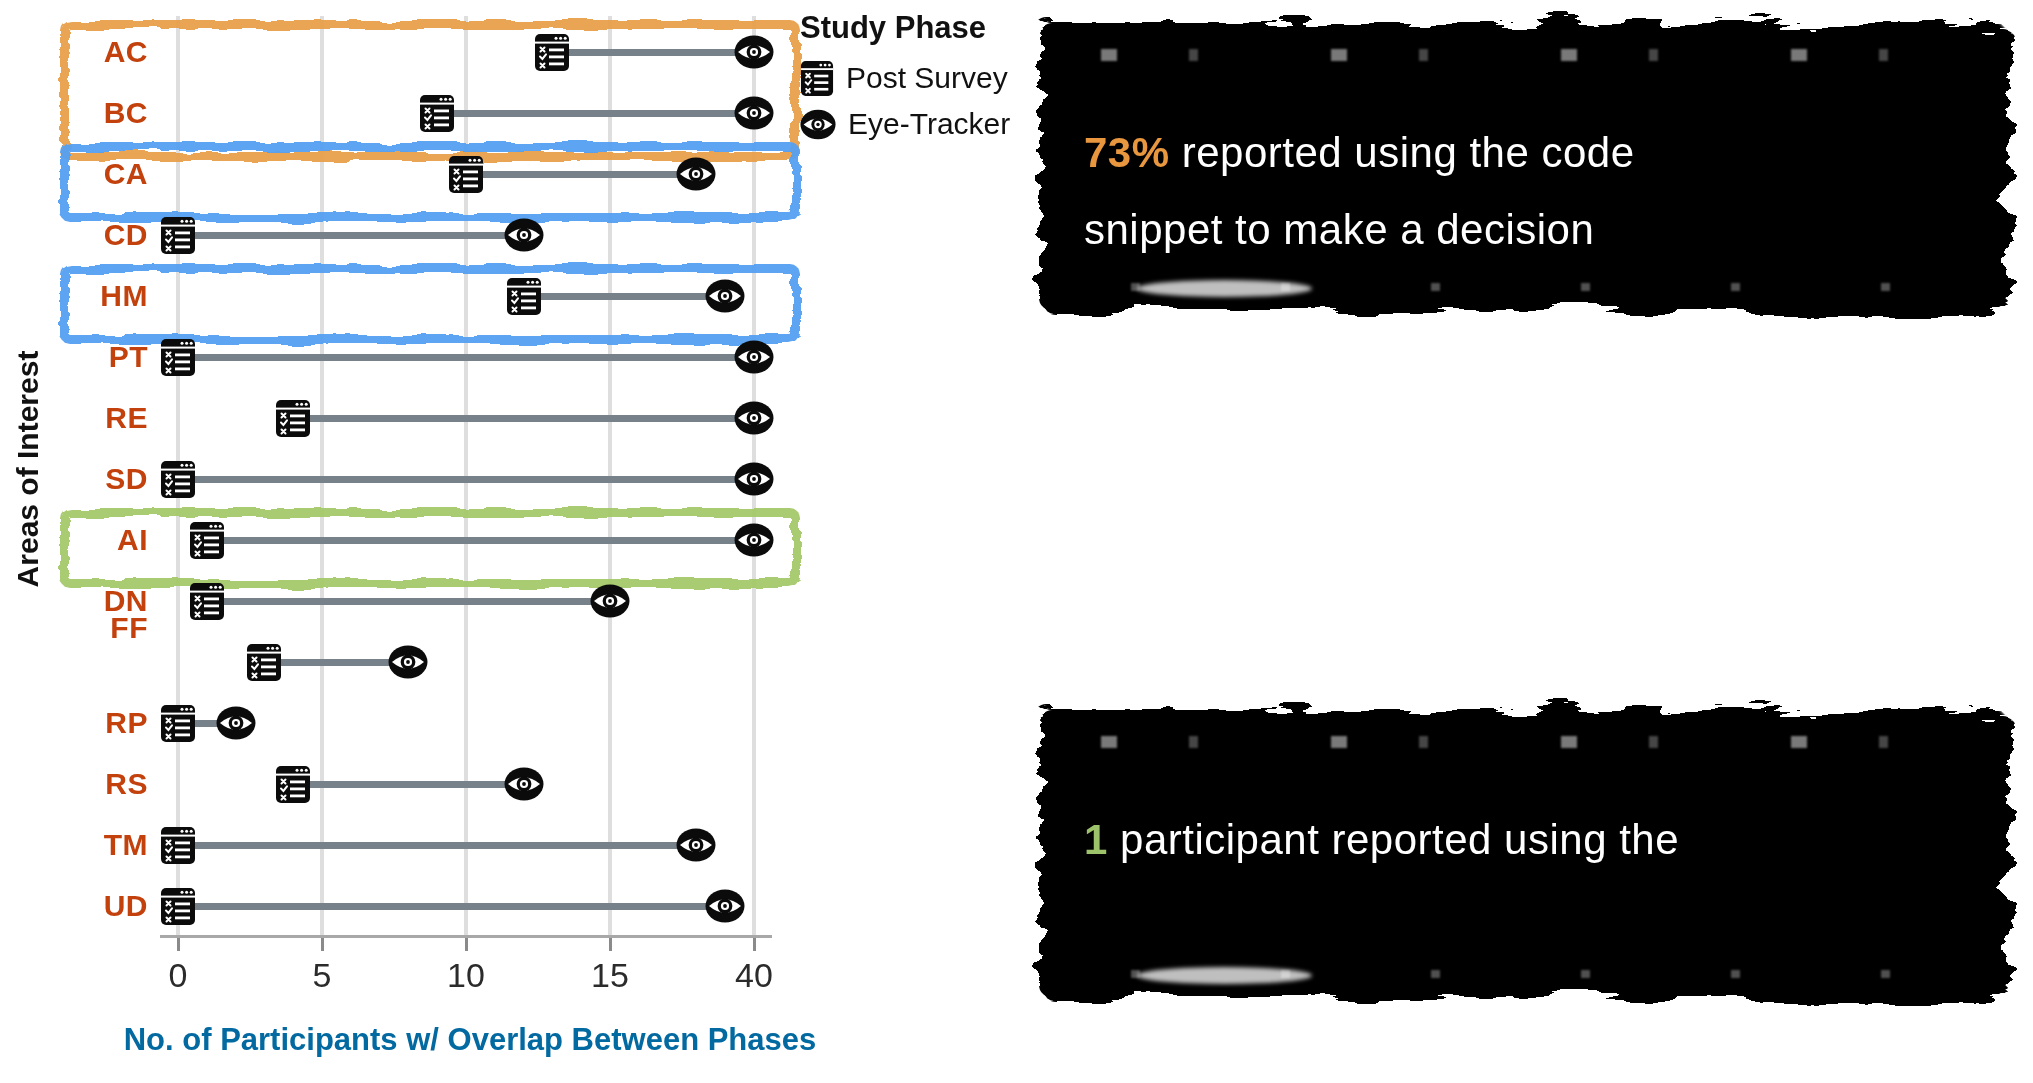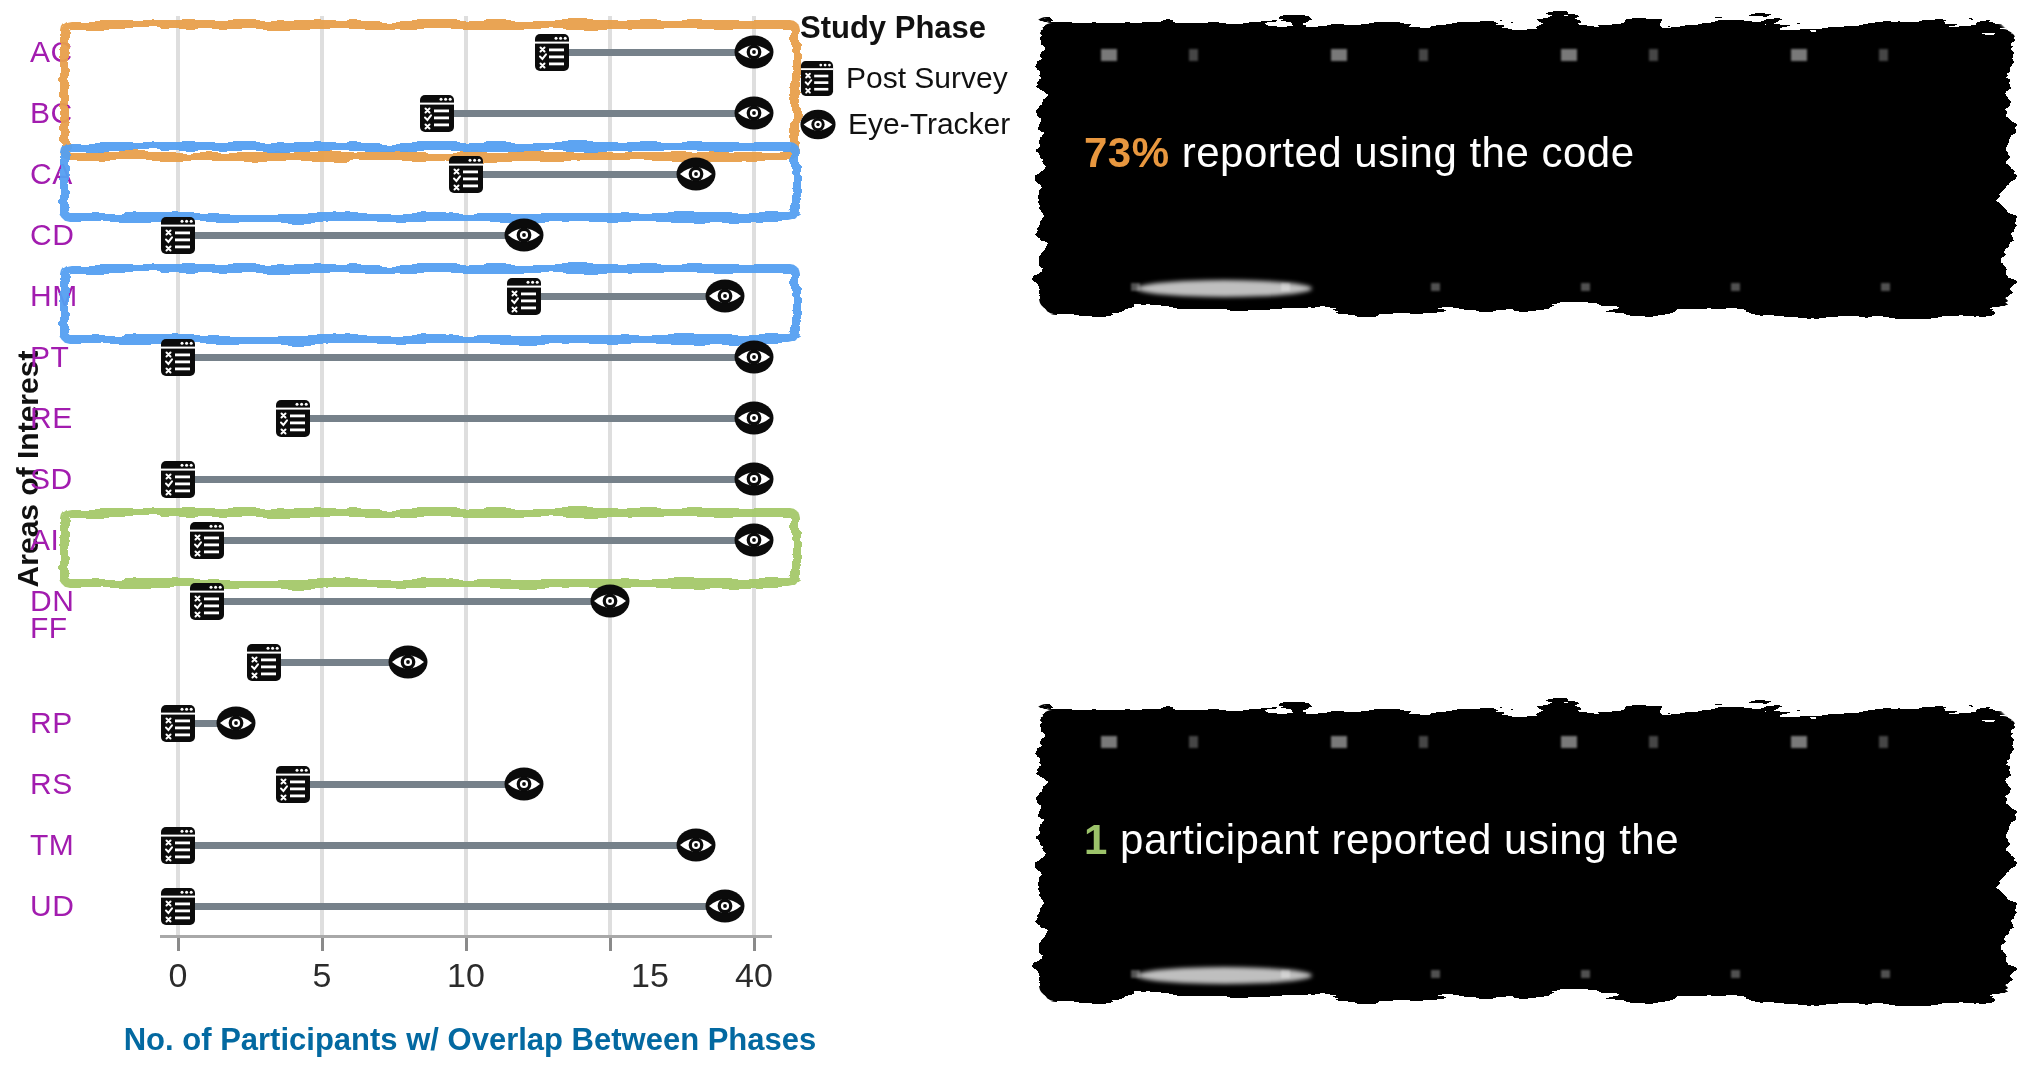--- a/index.html
+++ b/index.html
@@ -6,21 +6,21 @@
   body{font-family:"Liberation Sans", sans-serif; width:2033px; height:1083px; overflow:hidden; position:relative;}
   .canvas{position:absolute; inset:0; width:2033px; height:1083px; background:#fff;}
 
   
   .chart{position:absolute; left:0; top:0; width:1035px; height:1083px;}
   .plot{position:absolute; left:0; top:0; width:1035px; height:1083px;}
   .gridline{position:absolute; background:#DEDEDE; width:4px; z-index:0;}
   .axis-line{position:absolute; background:#A8A8A8; height:3px; z-index:0;}
   .tick{position:absolute; background:#8a8a8a; width:3px; height:13px;}
   .tick-label{position:absolute; font-size:34px; color:#2b2b2b; transform:translateX(-50%); white-space:nowrap;}
-  .row-label{position:absolute; font-size:30px; color:#a21caf; width:118px; text-align:left; transform:translateY(-50%); letter-spacing:.5px;}
+  .row-label{position:absolute; font-size:30px; color:#c2410c; width:118px; text-align:right; transform:translateY(-50%); letter-spacing:.5px;font-weight:bold;}
   .conn{position:absolute; background:#76818A; height:7px; border-radius:3px; z-index:2;}
   .marker{position:absolute; z-index:3; transform:translate(-50%,-50%); line-height:0;}
   .hbox{position:absolute; border:9px solid; border-radius:10px; z-index:1; filter:url(#crayon); opacity:.95;}
   .xlabel{position:absolute; left:60px; top:1022px; width:820px; text-align:center; font-size:31px; font-weight:bold; color:#0369a1;}
   .ylabel{position:absolute; left:-172px; top:452px; width:400px; text-align:center; transform:rotate(-90deg); font-size:30px; font-weight:bold; color:#111;}
 
   .legend{position:absolute; left:800px; top:10px; z-index:4;}
   .legend-title{font-size:31px; font-weight:bold; color:#111; margin-bottom:12px;}
   .legend-item{display:flex; align-items:center; gap:12px; margin-bottom:9px;}
   .legend-item .licon{display:inline-block; line-height:0;}
@@ -428,21 +428,21 @@
   <circle cx="20" cy="17" r="1.9" fill="#0B0B0B"></circle>
 </svg></div>
         <div class="axis-line" style="left: 160px; width: 612px; top: 935px;"></div>
         <div class="tick" style="left: 176.5px; top: 938px;"></div>
         <div class="tick-label" style="left: 178px; top: 956px;">0</div>
         <div class="tick" style="left: 320.5px; top: 938px;"></div>
         <div class="tick-label" style="left: 322px; top: 956px;">5</div>
         <div class="tick" style="left: 464.5px; top: 938px;"></div>
         <div class="tick-label" style="left: 466px; top: 956px;">10</div>
         <div class="tick" style="left: 608.5px; top: 938px;"></div>
-        <div class="tick-label" style="left: 610px; top: 956px; margin-left: 40px;">15</div>
+        <div class="tick-label" style="left: 610px; top: 956px;">15</div>
         <div class="tick" style="left: 752.5px; top: 938px;"></div>
         <div class="tick-label" style="left: 754px; top: 956px;">40</div>
       </div>
     <div class="xlabel">No. of Participants w/ Overlap Between Phases</div>
 
     <div class="legend">
       <div class="legend-title">Study Phase</div>
       <div class="legend-item">
         <span class="licon" id="licon-0"><svg width="34" height="40" viewBox="0 0 36 42" xmlns="http://www.w3.org/2000/svg">
   <rect x="1" y="3" width="34" height="37" rx="5" fill="#0B0B0B"></rect>
@@ -475,20 +475,21 @@
   </div>
 
   <div class="banner" style="top:5px">
     <div class="ink"></div>
     <div class="speckle"></div>
     <div class="speckle2"></div>
     <div class="smudge"></div>
     <div class="btext">
       <span class="hl" style="color: rgb(232, 151, 63);">73%</span>
       <span>reported using the code</span><br>
+      <span>snippet to make a decision</span>
     </div>
   </div>
 
 
   <div class="banner" style="top:692px">
     <div class="ink"></div>
     <div class="speckle"></div>
     <div class="speckle2"></div>
     <div class="smudge"></div>
     <div class="btext">

